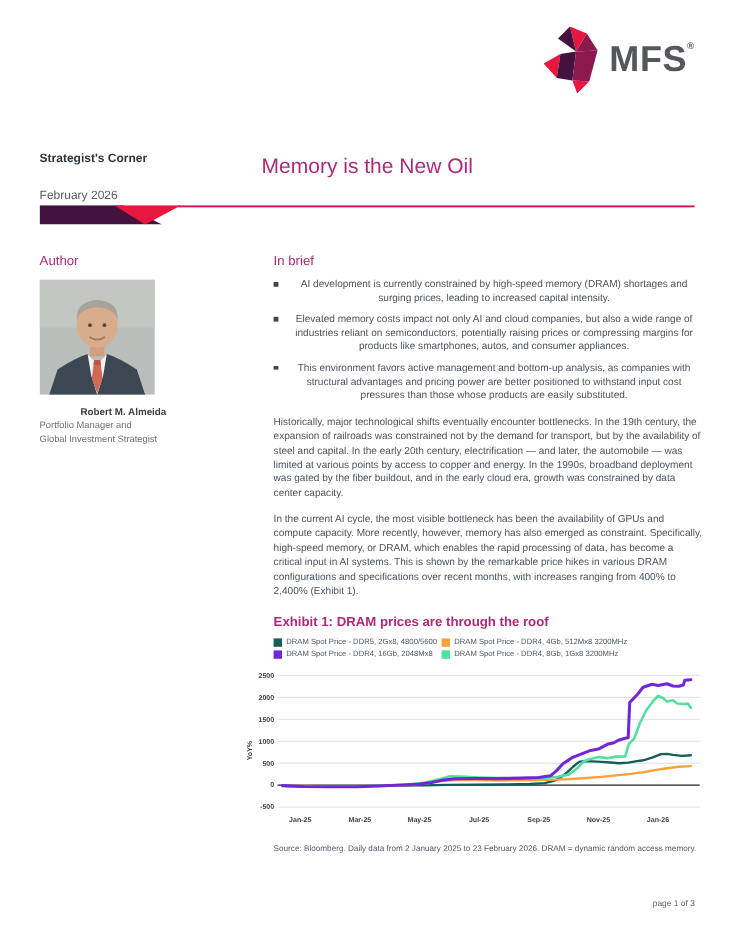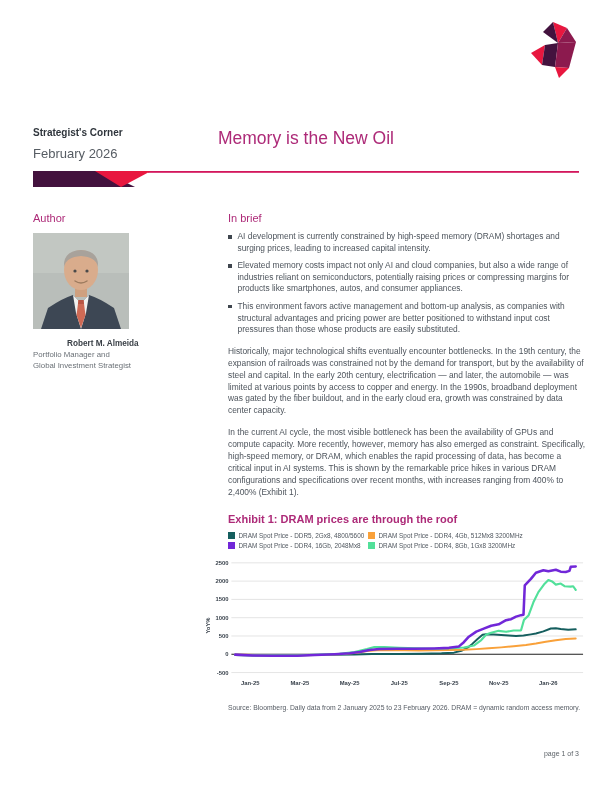--- a/index.html
+++ b/index.html
@@ -7,36 +7,36 @@
         font-family:"Liberation Sans",sans-serif;overflow:hidden;}
 
   
   .logo{position:absolute;top:22px;right:33px;display:flex;align-items:center;gap:7px;}
   .logo-text{font-size:30px;font-weight:700;color:#54575c;letter-spacing:.5px;line-height:1;}
   .logo-text sup{font-size:8px;vertical-align:18px;}
 
   
   .header-left{position:absolute;left:33px;top:127px;}
   .kicker{font-size:10px;font-weight:700;color:#2f353c;}
-  .pub-date{font-size:13px;color:#565c63;margin-top:8px;}
+  .pub-date{font-size:10px;color:#565c63;margin-top:20px;}
   .doc-title{position:absolute;left:0;right:0;top:128px;text-align:center;
              font-size:17.5px;font-weight:400;color:var(--accent-magenta);}
 
   .band{position:absolute;left:33px;top:171px;width:546px;height:16px;}
 
   
   .author-col{position:absolute;left:33px;top:212px;width:170px;}
   .h-magenta{font-size:11px;font-weight:400;color:var(--accent-magenta);margin:0;}
   .photo{margin-top:9px;display:block;}
   .author-name{margin-top:10px;font-size:8.2px;font-weight:700;color:#3a4047;padding-left:34px;}
   .author-role{margin-top:2px;font-size:7.8px;line-height:1.4;color:#6a7076;}
 
   
   .main-col{position:absolute;left:228px;top:212px;width:358px;}
-  .bullets{margin-top:7px;}
+  .bullets{margin-top:7px;text-align:center;}
   .bullet{display:flex;gap:6px;margin-bottom:6px;font-size:8.4px;line-height:1.38;color:#4d545c;}
   .bullet .sq{flex:0 0 auto;width:3.5px;height:3.5px;background:#3f464e;margin-top:4px;}
   p.body{font-size:8.4px;line-height:1.42;margin:10px 0 0;color:#4d545c;}
   .h-exhibit{margin:14px 0 0;font-size:11px;font-weight:700;color:var(--accent-magenta);}
 
   .legend{margin-top:7px;display:grid;grid-template-columns:140px 1fr;row-gap:3px;}
   .legend-item{display:flex;align-items:center;gap:4px;font-size:6.4px;color:#4f565e;}
   .swatch{width:6.5px;height:6.5px;flex:0 0 auto;}
 
   svg.chart{margin-top:6px;margin-left:-26px;width:384px;display:block;}
@@ -54,20 +54,21 @@
   <div class="logo">
     <svg width="48" height="56" viewBox="0 0 48 56">
       <polygon points="22,0 36,6 27,21" style="fill:var(--logo-red)"></polygon>
       <polygon points="36,6 45,20 27,21" style="fill:var(--logo-maroon)"></polygon>
       <polygon points="12,10 22,0 27,21" style="fill:var(--logo-dark)"></polygon>
       <polygon points="0,31 14,23 11,43" style="fill:var(--logo-red)"></polygon>
       <polygon points="14,23 27,21 24,45 11,43" style="fill:var(--logo-dark)"></polygon>
       <polygon points="45,20 38,46 24,45 27,21" style="fill:var(--logo-maroon)"></polygon>
       <polygon points="24,45 38,46 28,56" style="fill:var(--logo-red)"></polygon>
     </svg>
+    <span class="logo-text"><span>MFS</span><sup>®</sup></span>
   </div>
 
   <div class="header-left">
     <div class="kicker">Strategist's Corner</div>
     <div class="pub-date">February 2026</div>
   </div>
   <div class="doc-title">Memory is the New Oil</div>
 
   <svg class="band" viewBox="0 0 546 16" preserveAspectRatio="none">
     <rect x="115" y="0" width="431" height="1.8" style="fill:var(--band-line)"></rect>

